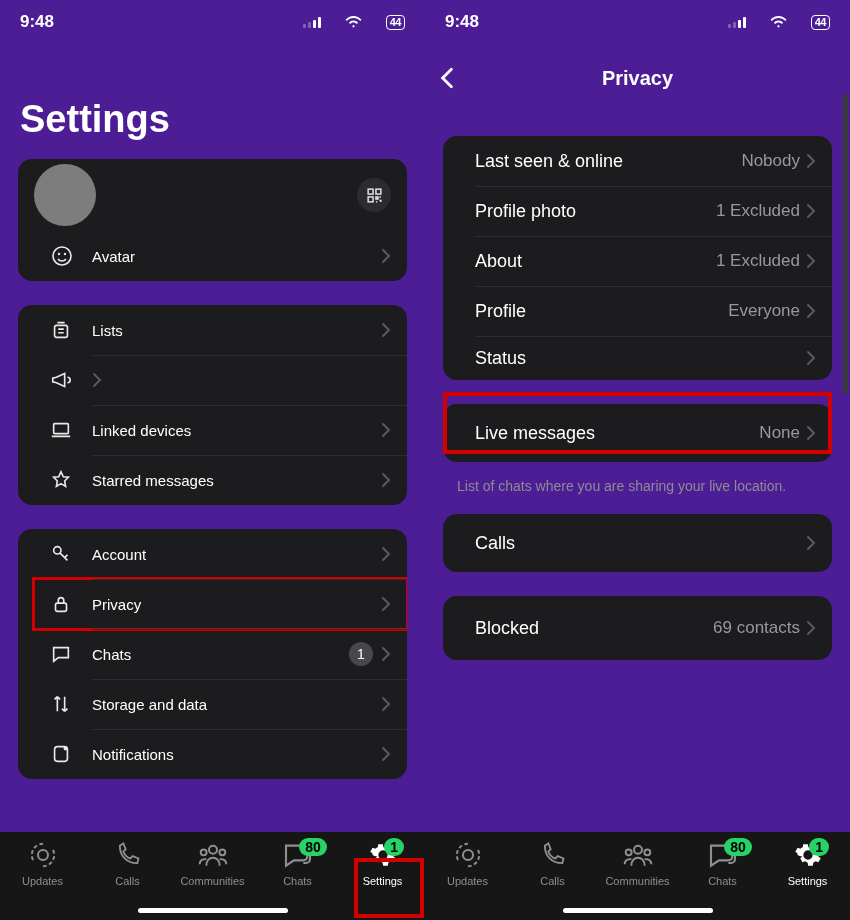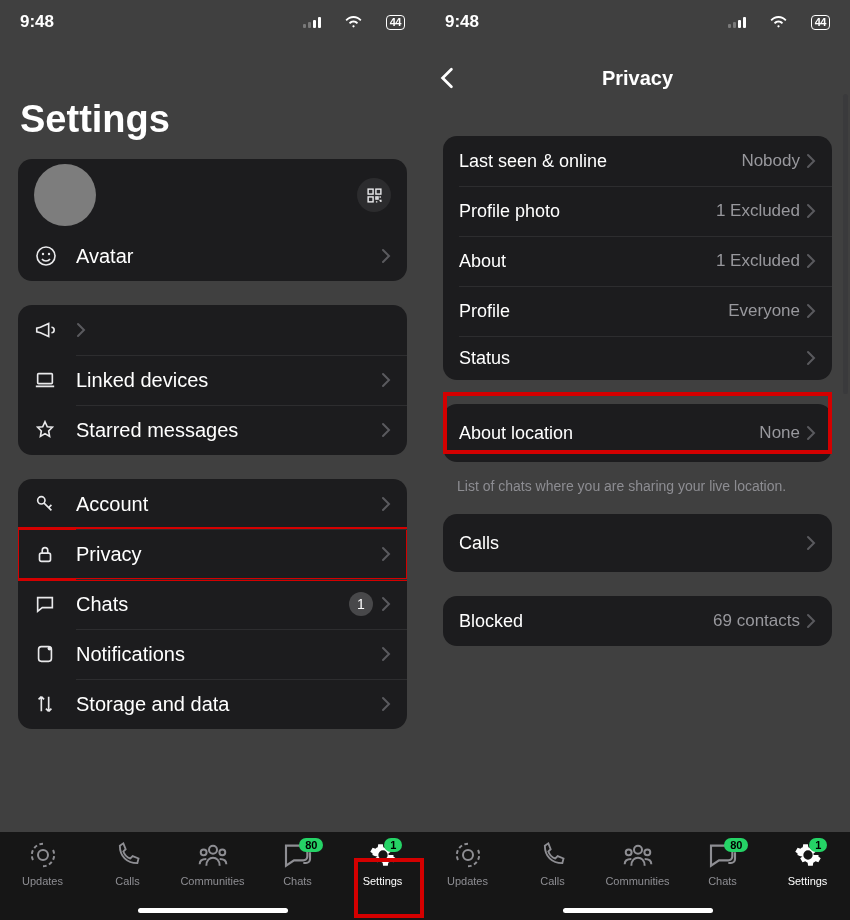--- a/index.html
+++ b/index.html
@@ -1,52 +1,52 @@
 <!DOCTYPE html>
 <html><head>
 <meta charset="utf-8">
 <style>
   * { box-sizing: border-box; margin: 0; padding: 0; -webkit-font-smoothing: antialiased; }
   html, body { width:850px; height:920px; background:#000; font-family: -apple-system, Helvetica, Arial, sans-serif; overflow:hidden; }
   .dual { display:flex; width:850px; height:920px; }
-  .pane { width:425px; height:920px; position:relative; background:#404040; }
+  .pane { width:425px; height:920px; position:relative; background:#4c1d95; }
   .statusbar { height:44px; display:flex; align-items:center; justify-content:space-between; padding:0 20px; color:#fff; font-size:17px; font-weight:600; }
   .sb-right { display:flex; align-items:center; gap:24px; }
   .signal { display:inline-flex; align-items:flex-end; gap:2px; height:12px;}
   .signal i { display:block; width:3px; background:#fff; border-radius:1px;}
   .signal i:nth-child(1){height:4px;opacity:.3}
   .signal i:nth-child(2){height:6px;opacity:.3}
   .signal i:nth-child(3){height:8px}
   .signal i:nth-child(4){height:11px}
   .wifi { width:17px; }
   .battery { border:1.5px solid #fff; border-radius:4px; padding:1px 3px; font-size:11px; font-weight:700; letter-spacing:-.5px; display:inline-flex; align-items:center; line-height:1;}
   .title-large { color:#fff; font-size:38px; font-weight:700; padding:54px 20px 18px; }
   .card { background:#1c1c1e; border-radius:14px; margin:0 18px 24px; overflow:hidden; }
   .profile-row { height:72px; display:flex; align-items:center; padding:0 16px; gap:14px; position:relative;}
   .avatar-img { width:62px; height:62px; border-radius:50%; background:#7d7d7d; }
   .qr { width:34px; height:34px; border-radius:50%; background:#2c2c2e; display:flex; align-items:center; justify-content:center; position:absolute; right:16px;}
-  .row { display:flex; align-items:center; padding:0 16px; height:50px; position:relative; }
+  .row { display:flex; align-items:center; padding:0 16px; height:50px; position:relative;margin-left:16px; }
   .row + .row::before { content:""; position:absolute; left:58px; right:0; top:0; height:1px; background:#2d2d2f; }
   .row .icn { width:42px; display:flex; justify-content:flex-start; color:#e9e9eb; }
-  .row .label { color:#fff; font-size:20px; flex:1 1 auto; font-weight:400;}
+  .row .label { color:#fff; font-size:15px; flex:1 1 auto; font-weight:400;}
   .row .value { color:#98989d; font-size:17px; margin-right:6px; }
   .row .chev { color:#5a5a5e; }
   .row .badge { background:#48484a; color:#fff; font-size:14px; font-weight:500; border-radius:999px; min-width:24px; height:24px; display:inline-flex; align-items:center; justify-content:center; margin-right:8px; padding:0 7px;}
   .navheader { height:56px; display:flex; align-items:center; justify-content:center; position:relative; margin-top:6px;}
   .navheader .back { position:absolute; left:14px; color:#fff; }
   .navheader .title { color:#fff; font-size:20px; font-weight:600; }
   .scroll-edge { position:absolute; top:94px; right:2px; width:5px; height:300px; background:#3a3a3c; border-radius:3px;}
   .footer-note { color:#8d8d92; font-size:14px; padding:4px 32px 18px; line-height:1.45;}
   .highlight { outline:3px solid #d40000; outline-offset:-1px; }
   .highlight-block { border:4px solid #d40000; position:absolute; pointer-events:none;}
   .tabbar { position:absolute; bottom:0; left:0; right:0; height:88px; background:#161616; display:flex; align-items:flex-start; padding-top:8px;}
   .tab { flex:1 1 0; display:flex; flex-direction:column; align-items:center; gap:5px; color:#8e8e93; font-size:11px; position:relative;}
   .tab.active { color:#fff; }
   .tab .tabicon { height:30px; display:flex; align-items:center; justify-content:center; }
-  .tab .pill { position:absolute; top:-2px; left:52%; background:#25d366; color:#000; font-size:11px; font-weight:700; border-radius:999px; padding:1px 6px; }
+  .tab .pill { position:absolute; top:-2px; left:52%; background:#25d366; color:#000; font-size:14px; font-weight:700; border-radius:999px; padding:1px 6px; }
   .homebar { position:absolute; bottom:7px; left:50%; transform:translateX(-50%); width:150px; height:5px; background:#fff; border-radius:3px;}
   svg { display:block; }
   .priv .row + .row::before { left:16px; }
   .priv .row .label { font-size:18px; }
   .content-area { position:absolute; top:44px; bottom:88px; left:0; right:0; overflow:hidden;}
 </style>
 </head>
 <body>
 
 <div class="dual">
@@ -99,20 +99,34 @@
                 <path d="M2 2l6 6-6 6" stroke="#5a5a5e" stroke-width="2" fill="none" stroke-linecap="round"></path>
               </svg>
             </span>
       </div>
     </div>
 
     <div class="card">
       <div class="row">
         <span class="icn">
               <svg width="22" height="22" viewBox="0 0 24 24" fill="none" stroke="#e9e9eb" stroke-width="1.8">
+                <rect x="5" y="7" width="14" height="13" rx="2"></rect>
+                <path d="M8 4h8M9 11h6M9 15h6"></path>
+              </svg>
+            </span>
+        <span class="label">Lists</span>
+        <span class="chev">
+              <svg width="10" height="16" viewBox="0 0 10 16">
+                <path d="M2 2l6 6-6 6" stroke="#5a5a5e" stroke-width="2" fill="none" stroke-linecap="round"></path>
+              </svg>
+            </span>
+      </div>
+      <div class="row">
+        <span class="icn">
+              <svg width="22" height="22" viewBox="0 0 24 24" fill="none" stroke="#e9e9eb" stroke-width="1.8">
                 <path d="M3 10v4l4 1 9 4V5l-9 4-4 1zM19 9a3 3 0 010 6"></path>
               </svg>
             </span>
         <span class="chev">
               <svg width="10" height="16" viewBox="0 0 10 16">
                 <path d="M2 2l6 6-6 6" stroke="#5a5a5e" stroke-width="2" fill="none" stroke-linecap="round"></path>
               </svg>
             </span>
       </div>
       <div class="row">
@@ -183,38 +197,38 @@
         <span class="badge">1</span>
         <span class="chev">
               <svg width="10" height="16" viewBox="0 0 10 16">
                 <path d="M2 2l6 6-6 6" stroke="#5a5a5e" stroke-width="2" fill="none" stroke-linecap="round"></path>
               </svg>
             </span>
       </div>
       <div class="row">
         <span class="icn">
               <svg width="22" height="22" viewBox="0 0 24 24" fill="none" stroke="#e9e9eb" stroke-width="1.8">
+                <path d="M8 4v16M8 4l-3 3M8 4l3 3M16 20V4M16 20l-3-3M16 20l3-3"></path>
+              </svg>
+            </span>
+        <span class="label">Storage and data</span>
+        <span class="chev">
+              <svg width="10" height="16" viewBox="0 0 10 16">
+                <path d="M2 2l6 6-6 6" stroke="#5a5a5e" stroke-width="2" fill="none" stroke-linecap="round"></path>
+              </svg>
+            </span>
+      </div>
+      <div class="row">
+        <span class="icn">
+              <svg width="22" height="22" viewBox="0 0 24 24" fill="none" stroke="#e9e9eb" stroke-width="1.8">
                 <rect x="5" y="4" width="14" height="16" rx="3"></rect>
                 <circle cx="17" cy="6" r="2.2" fill="#e9e9eb" stroke="none"></circle>
               </svg>
             </span>
         <span class="label">Notifications</span>
-        <span class="chev">
-              <svg width="10" height="16" viewBox="0 0 10 16">
-                <path d="M2 2l6 6-6 6" stroke="#5a5a5e" stroke-width="2" fill="none" stroke-linecap="round"></path>
-              </svg>
-            </span>
-      </div>
-      <div class="row">
-        <span class="icn">
-              <svg width="22" height="22" viewBox="0 0 24 24" fill="none" stroke="#e9e9eb" stroke-width="1.8">
-                <path d="M8 4v16M8 4l-3 3M8 4l3 3M16 20V4M16 20l-3-3M16 20l3-3"></path>
-              </svg>
-            </span>
-        <span class="label">Storage and data</span>
         <span class="chev">
               <svg width="10" height="16" viewBox="0 0 10 16">
                 <path d="M2 2l6 6-6 6" stroke="#5a5a5e" stroke-width="2" fill="none" stroke-linecap="round"></path>
               </svg>
             </span>
       </div>
     </div>
   </div>
 
   <div class="tabbar">
@@ -342,21 +356,21 @@
             <svg width="10" height="16" viewBox="0 0 10 16">
               <path d="M2 2l6 6-6 6" stroke="#5a5a5e" stroke-width="2" fill="none" stroke-linecap="round"></path>
             </svg>
           </span>
     </div>
   </div>
   <div class="highlight-block" style="left:18px; right:18px; top:392px; height:62px;"></div>
 
   <div class="card priv" style="margin-bottom:10px;">
     <div class="row" style="height:58px;">
-      <span class="label">About location</span>
+      <span class="label">Live messages</span>
       <span class="value">None</span>
       <span class="chev">
             <svg width="10" height="16" viewBox="0 0 10 16">
               <path d="M2 2l6 6-6 6" stroke="#5a5a5e" stroke-width="2" fill="none" stroke-linecap="round"></path>
             </svg>
           </span>
     </div>
   </div>
   <div class="footer-note">List of chats where you are sharing your live location.</div>
 
@@ -365,21 +379,21 @@
       <span class="label">Calls</span>
       <span class="chev">
             <svg width="10" height="16" viewBox="0 0 10 16">
               <path d="M2 2l6 6-6 6" stroke="#5a5a5e" stroke-width="2" fill="none" stroke-linecap="round"></path>
             </svg>
           </span>
     </div>
   </div>
 
   <div class="card priv" style="margin-bottom:0;">
-    <div class="row" style="height:50px;">
+    <div class="row" style="height:64px;">
       <span class="label">Blocked</span>
       <span class="value">69 contacts</span>
       <span class="chev">
             <svg width="10" height="16" viewBox="0 0 10 16">
               <path d="M2 2l6 6-6 6" stroke="#5a5a5e" stroke-width="2" fill="none" stroke-linecap="round"></path>
             </svg>
           </span>
     </div>
   </div>
 

